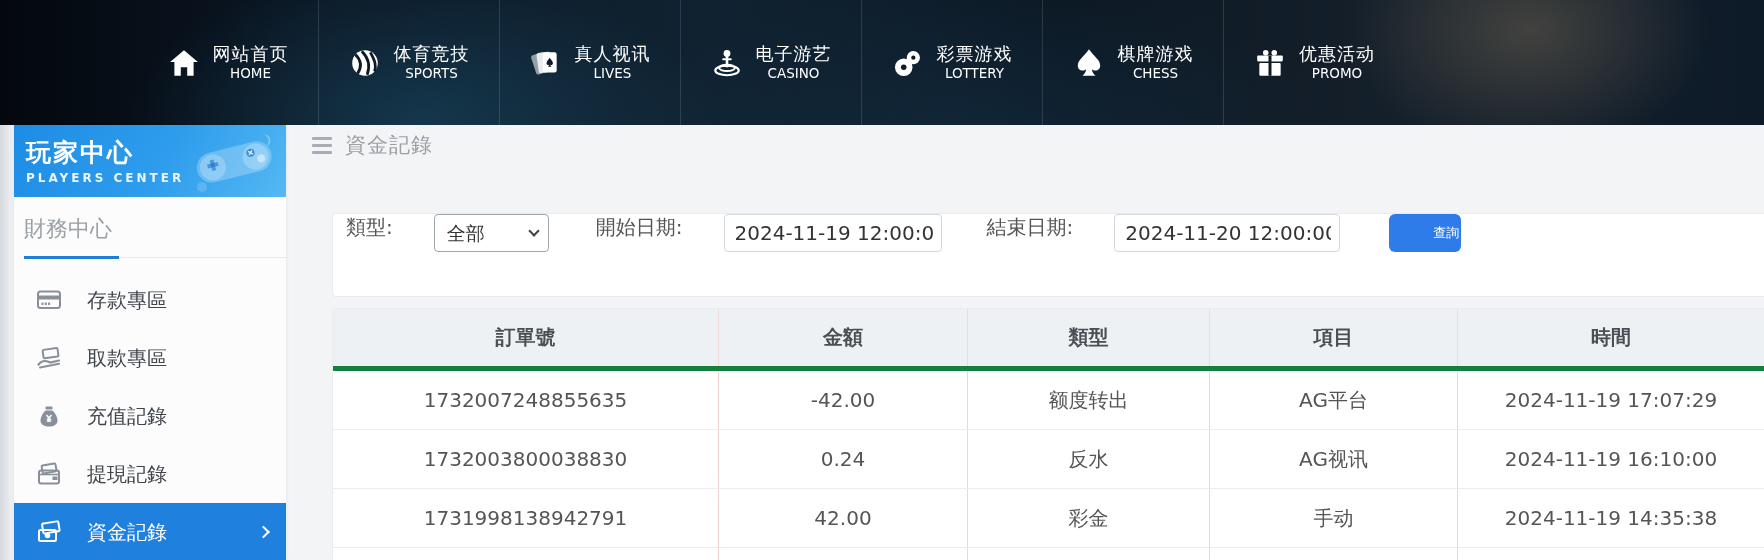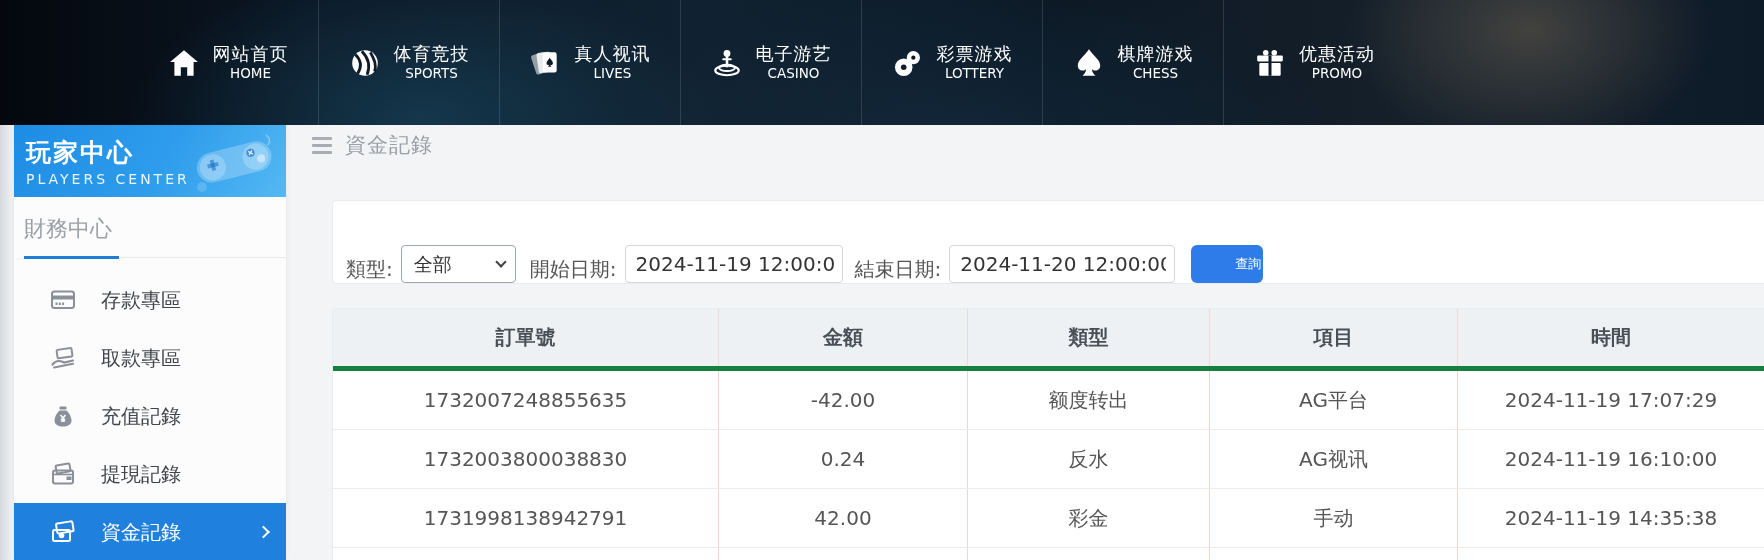--- a/index.html
+++ b/index.html
@@ -36,52 +36,52 @@
 
   
   .sidebar{ position:absolute; left:14px; top:125px; width:272px; height:435px;
     background:#fcfcfd; box-shadow:0 0 4px rgba(0,0,0,.08); }
   .side-head{
     position:relative; height:72px; overflow:hidden;
     background:linear-gradient(120deg,#1d8ce4 0%,#2f9dec 55%,#54b8f3 100%);
     padding:11px 0 0 12px;
   }
   .side-head-cn{ color:#fff; font-size:25px; font-weight:bold; letter-spacing:2px; }
-  .side-head-en{ color:#eaf6ff; font-size:14px; letter-spacing:3px; margin-top:2px; }
+  .side-head-en{ color:#eaf6ff; font-size:12px; letter-spacing:3px; margin-top:2px;font-weight:bold; }
   .gamepad{ position:absolute; right:6px; top:4px; opacity:.9; }
   .side-section{ font-size:22px; color:#9aa0a6; padding:17px 0 12px 10px; }
   .side-divider{ position:relative; height:3px; margin:0 0 12px 10px; }
   .side-divider .line{ position:absolute; left:0; right:0; top:1px; height:1px; background:#e9e9e9; }
   .side-divider .blue{ position:absolute; left:0; top:0; width:95px; height:3px; background:#1f7fd8; }
   .menu{ list-style:none; }
   .menu-item{
-    height:58px; display:flex; align-items:center; padding-left:36px;
+    height:58px; display:flex; align-items:center; padding-left:22px;
     cursor:pointer; color:#40454c; position:relative;
   }
   .menu-item .mi-icon{ width:26px; height:26px; margin-right:25px; color:#8a9099; flex:0 0 auto; }
   .menu-item .mi-label{ font-size:20px; }
   .menu-item.selected{ background:var(--selblue); color:#fff; }
   .menu-item.selected .mi-icon{ color:#fff; }
   .menu-item .chev{ display:none; }
   .menu-item.selected .chev{
     display:block; position:absolute; right:18px; top:50%; width:9px; height:9px;
     border-top:2px solid #fff; border-right:2px solid #fff;
     transform:translateY(-50%) rotate(45deg);
   }
 
   
   .breadcrumb{ position:absolute; left:312px; top:131px; display:flex; align-items:center; gap:13px; }
   .hamburger{ display:flex; flex-direction:column; gap:4px; cursor:pointer; padding:2px 0; }
   .hamburger i{ display:block; width:20px; height:3px; background:#a8adb5; border-radius:1px; }
   .crumb-label{ font-size:21px; color:#9aa0a6; letter-spacing:1px; }
 
   .filter-panel{
-    position:absolute; left:332px; top:200px; width:1432px; height:84px;
+    position:absolute; left:332px; top:213px; width:1432px; height:84px;
     background:#fff; border:1px solid #e9ebee; border-right:none; border-radius:4px 0 0 4px;
-    display:flex; align-items:flex-end; padding-left:13px;
+    display:flex; align-items:flex-start; padding-left:13px;gap:33px;
   }
   .f-label{ font-size:20px; color:#555; }
   .sel-wrap{ position:relative; margin-left:8px; }
   select.type-select{
     -webkit-appearance:none; appearance:none;
     width:115px; height:38px; border:1px solid #9fa6ad; border-radius:4px;
     background:#fff; font-size:19px; color:#333; padding:0 26px 0 12px;
     font-family:inherit;
   }
   .sel-wrap .sel-chev{

